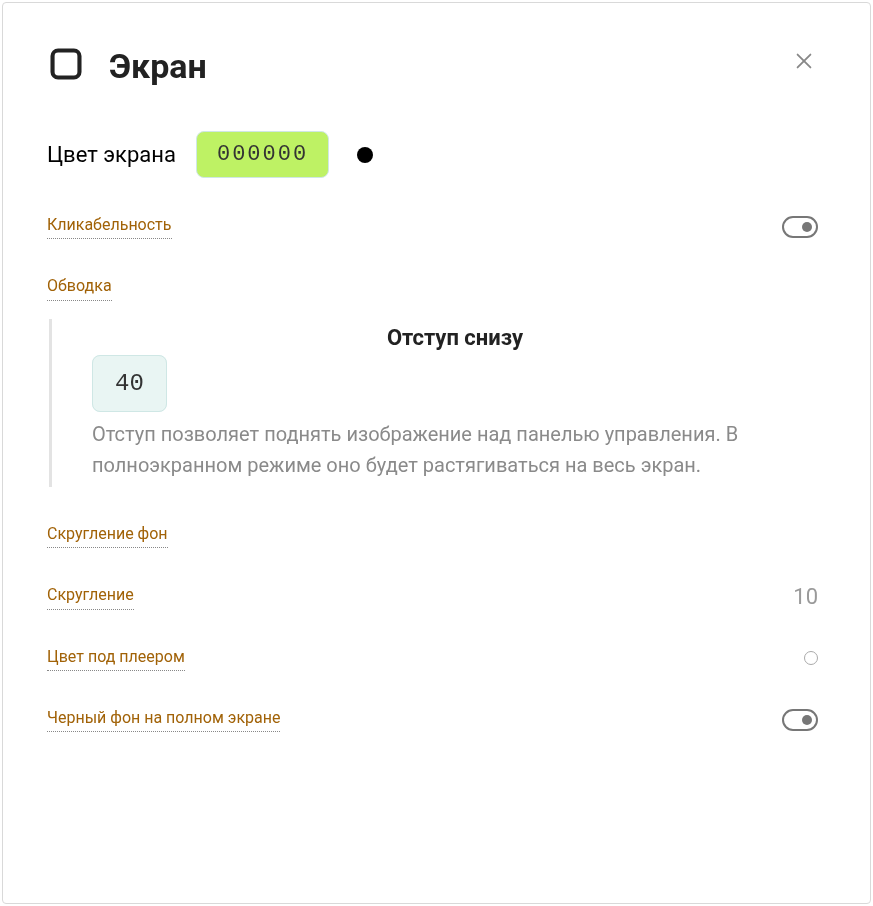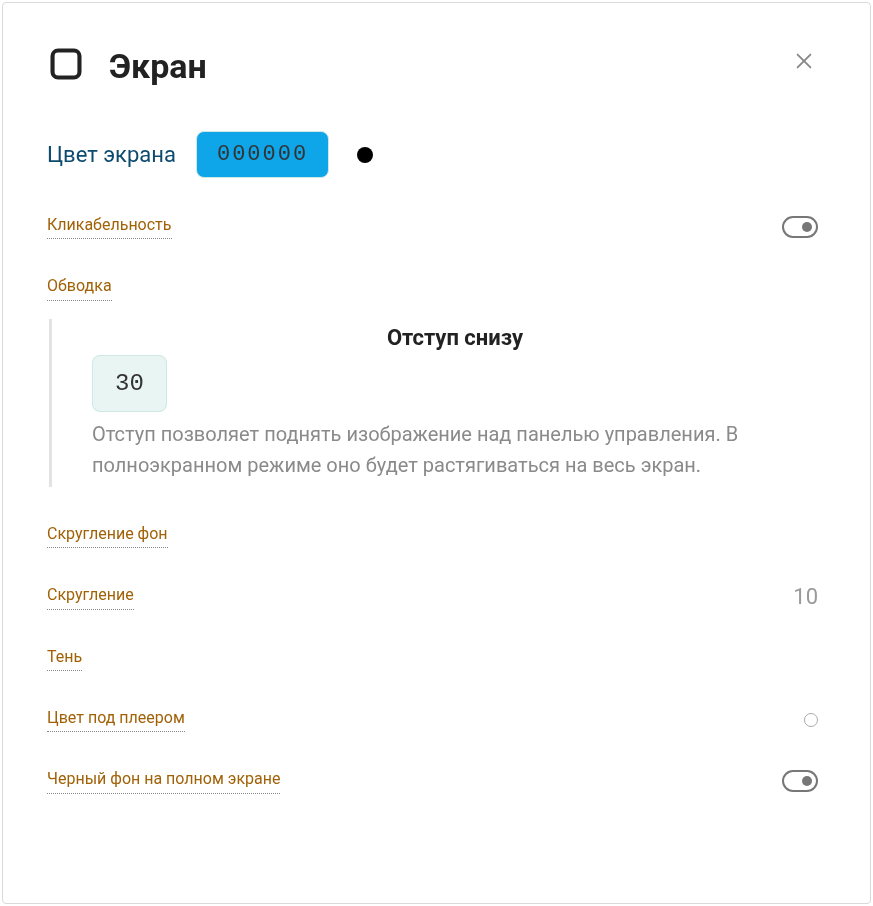--- a/index.html
+++ b/index.html
@@ -53,29 +53,29 @@
   .dotted-label {
     font-size: 16px;
     color: #a16207;
     border-bottom: 1px dotted #888;
     padding-bottom: 2px;
     cursor: pointer;
     line-height: 1.4;
   }
   .plain-label {
     font-size: 22px;
-    color: #0c4a6e;
+    color: #000000;
   }
   .color-input {
     font-family: "SFMono-Regular", Consolas, "Liberation Mono", Menlo, monospace;
     font-size: 22px;
     letter-spacing: 2px;
     padding: 10px 20px;
     border: 1px solid #cfe7e5;
-    background: #0ea5e9;
+    background: #bef264;
     border-radius: 8px;
     cursor: text;
     color: #333;
   }
   .num-input {
     font-family: "SFMono-Regular", Consolas, "Liberation Mono", Menlo, monospace;
     font-size: 24px;
     padding: 14px 22px;
     border: 1px solid #cfe7e5;
     background: #e9f5f3;
@@ -173,36 +173,33 @@
         <span class="knob"></span>
       </span>
   </div>
 
   <div class="row" style="margin-bottom:24px;">
     <span class="dotted-label">Обводка</span>
   </div>
 
   <div class="indent-block">
     <div class="indent-title">Отступ снизу</div>
-    <span class="num-input">30</span>
+    <span class="num-input">40</span>
     <div class="help-text">Отступ позволяет поднять изображение над панелью управления. В полноэкранном режиме оно будет растягиваться на весь экран.</div>
   </div>
 
   <div class="row">
     <span class="dotted-label">Скругление фон</span>
   </div>
 
   <div class="row">
     <span class="dotted-label">Скругление</span>
     <span class="value-muted">10</span>
   </div>
 
-  <div class="row">
-    <span class="dotted-label">Тень</span>
-  </div>
 
   <div class="row">
     <span class="dotted-label">Цвет под плеером</span>
     <span class="swatch empty"></span>
   </div>
 
   <div class="row" style="margin-bottom:0;">
     <span class="dotted-label">Черный фон на полном экране</span>
     <span class="toggle on">
         <span class="knob"></span>

